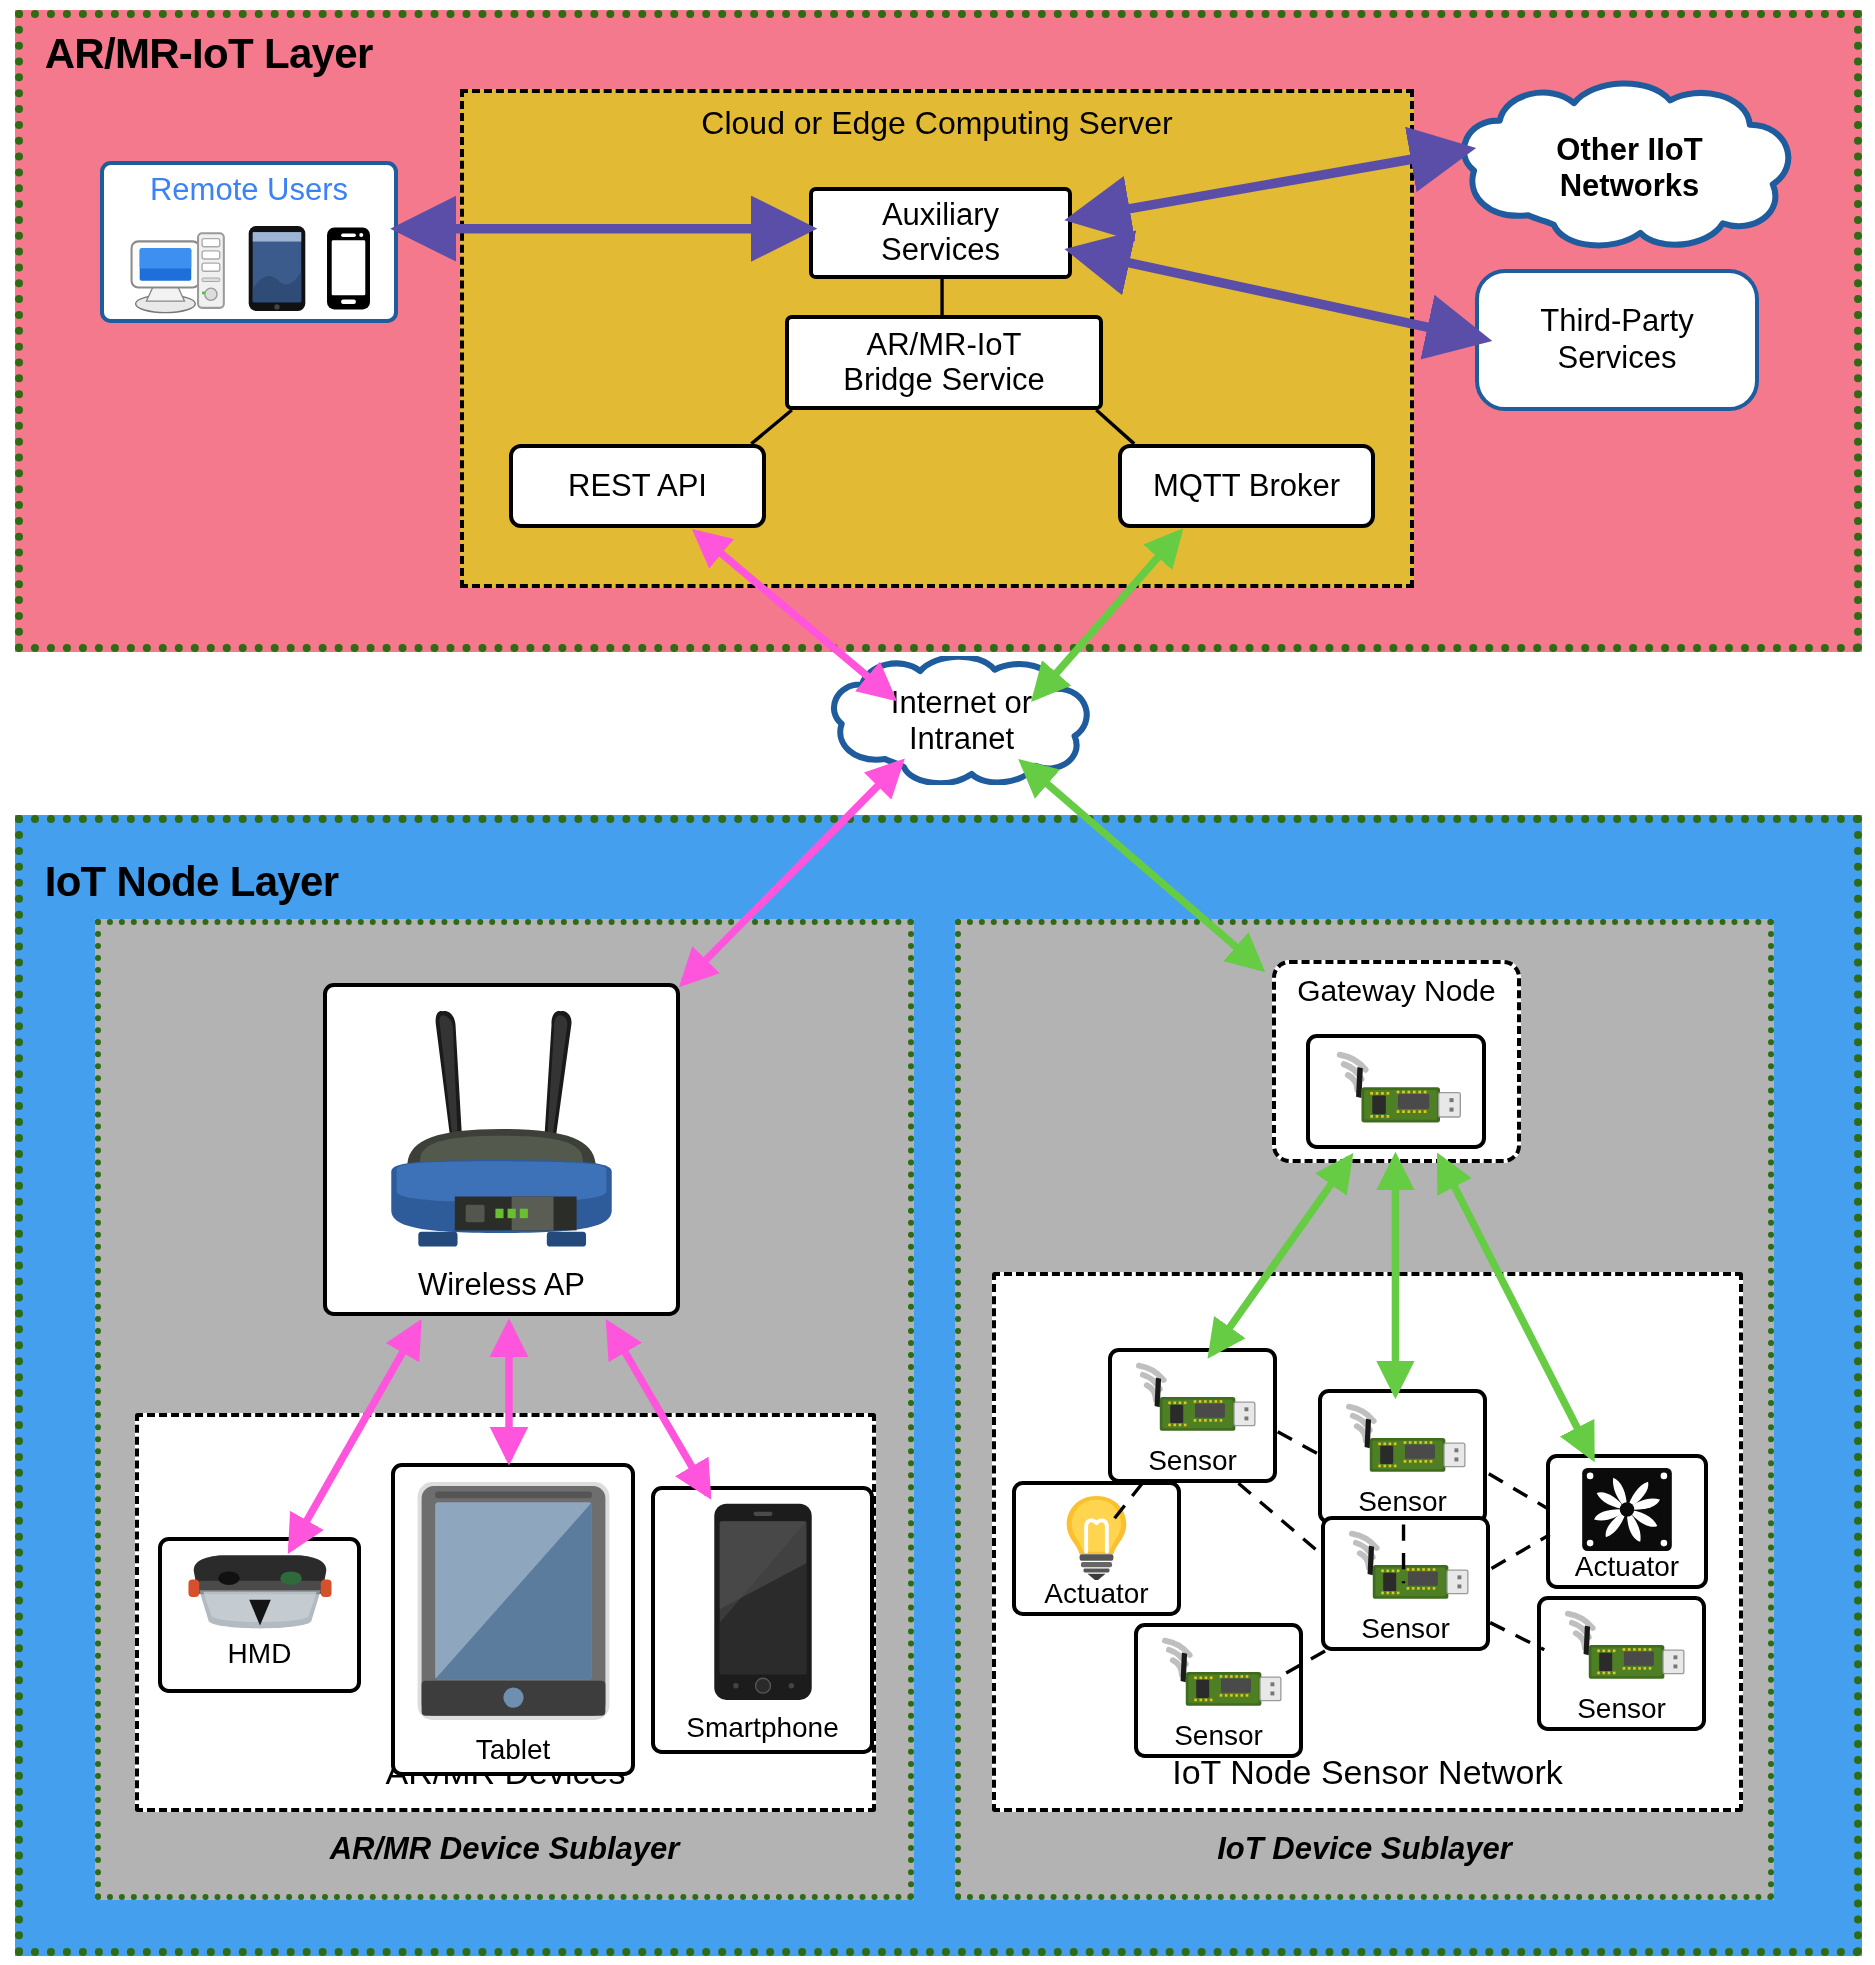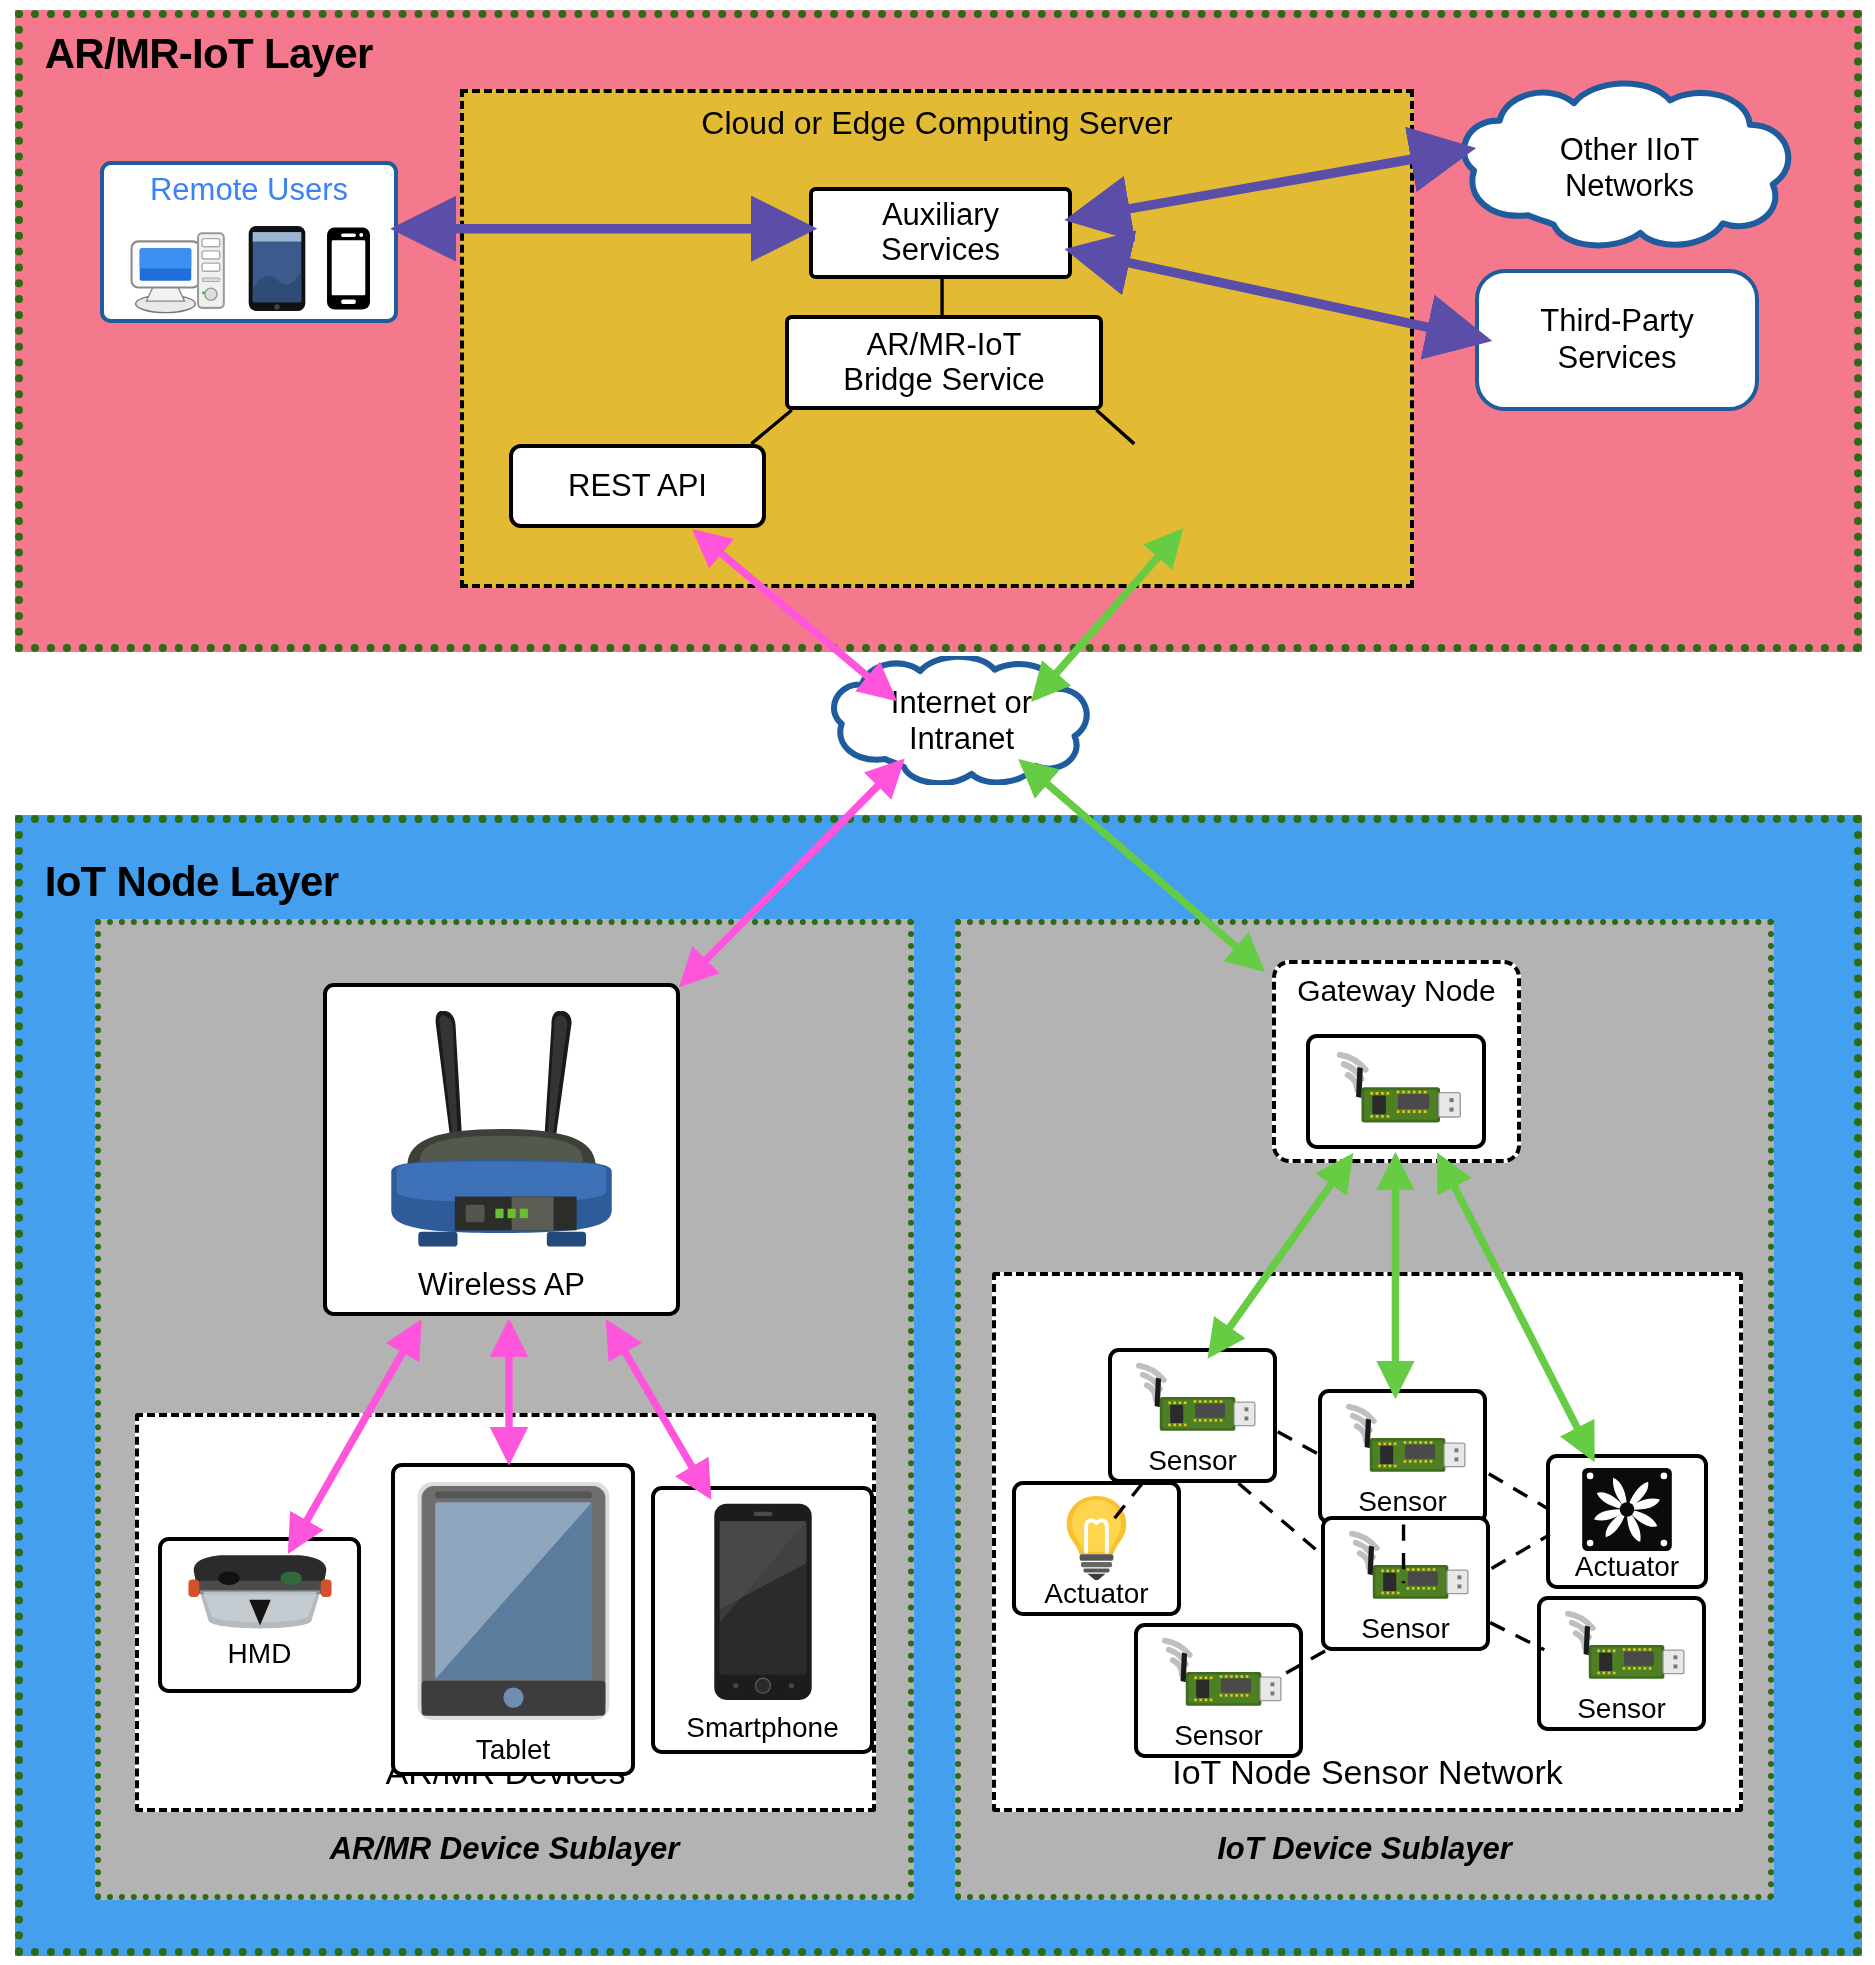--- a/index.html
+++ b/index.html
@@ -114,36 +114,37 @@
     <div>Services</div>
   </div>
 
   <div class="abs wbox sq" style="left:785px;top:315px;width:318px;height:95px;flex-direction:column;">
     <div>AR/MR-IoT</div>
     <div>Bridge Service</div>
   </div>
 
   <div class="abs wbox" style="left:509px;top:444px;width:257px;height:84px;">REST API</div>
 
+  <div class="abs wbox" style="left:1118px;top:444px;width:257px;height:84px;">MQTT Broker</div>
 
   <div class="cloudwrap" style="left:1447px;top:80px;width:365px;height:176px;">
     <svg width="365" height="176" viewBox="0 0 540 260">
       <path d="M120 200
                C 62 206, 28 172, 40 134
                C 8 108, 30 58, 78 60
                C 86 20, 152 4, 188 34
                C 216 -2, 300 -6, 330 30
                C 372 6, 444 22, 448 66
                C 506 66, 524 128, 482 154
                C 500 196, 452 228, 408 212
                C 386 248, 312 254, 286 226
                C 246 256, 172 248, 158 214
                C 146 208, 132 206, 120 200 Z" fill="#ffffff" stroke="#1F5C9E" stroke-width="9" stroke-linejoin="round"></path>
     </svg>
-    <div class="cloudtxt" style="padding-bottom:5.4px;">
+    <div class="cloudtxt" style="padding-bottom:5.4px;font-weight:bold;">
       <div>Other IIoT</div>
       <div>Networks</div>
     </div>
   </div>
 
   <div class="abs bluebox" style="left:1475px;top:269px;width:284px;height:142px;
        display:flex;flex-direction:column;align-items:center;justify-content:center;
        font-size:31px;line-height:1.18;border-radius:30px;">
     <div>Third-Party</div>
     <div>Services</div>

